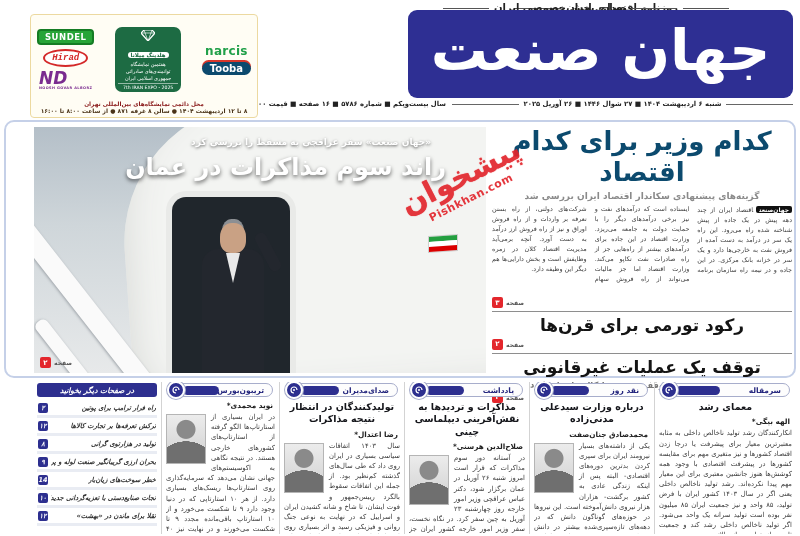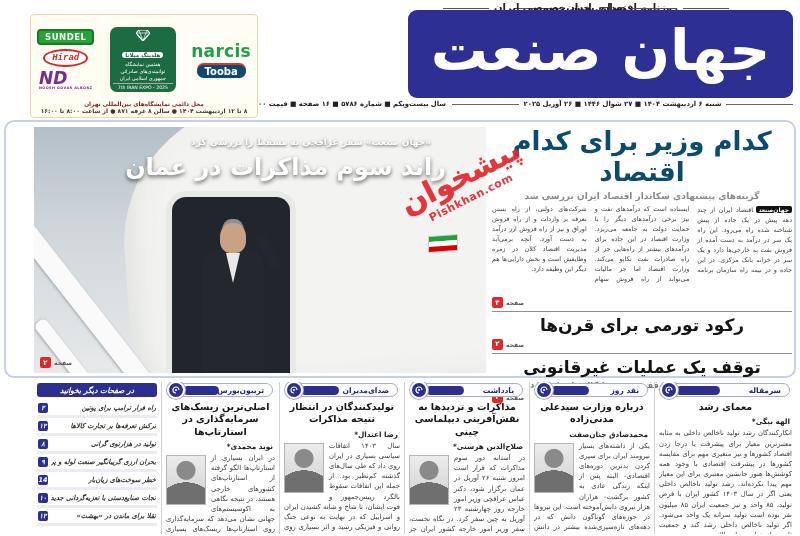--- a/index.html
+++ b/index.html
@@ -34,21 +34,21 @@
   .logo-hirad { color:#d42929; border:2px solid #d42929; border-radius:50%; font-size:9px; font-weight:bold;
     font-style:italic; padding:2px 7px; background:#fff; direction:ltr;font-family:Liberation Mono, monospace; }
   .logo-nd { color:#7a2b8f; font-size:17px; font-weight:bold; font-style:italic; line-height:.9; direction:ltr; }
   .logo-nd small { display:block; font-size:3.5px; font-style:normal; letter-spacing:.4px; text-align:center; }
   .expo { background:#1d6b43; color:#fff; border-radius:7px; width:66px; padding:3px 3px 2px; text-align:center; }
   .expo .diamond { display:block; margin:0 auto 1px; }
   .expo .holding { background:#fff; color:#1d6b43; border-radius:5px; font-size:5.5px; font-weight:bold;
     padding:0 3px; display:inline-block; margin-bottom:1px; }
   .expo .fa-line { font-size:5px; line-height:1.45; }
   .expo .en-line { font-size:4.6px; border-top:1px solid #ffffff88; margin-top:1px; padding-top:1px; direction:ltr; }
-  .logo-narcis { color:#21a049; font-size:17px; font-weight:bold; letter-spacing:.3px; direction:ltr; }
+  .logo-narcis { color:#21a049; font-size:12px; font-weight:bold; letter-spacing:.3px; direction:ltr; }
   .logo-tooba { background:#0c4a6e; color:#fff; font-size:10px; font-weight:bold; padding:1px 8px;
     border-radius:9px; direction:ltr; box-shadow:0 -2px 0 #d8372b; }
   .ad-venue { color:#8a1a1a; font-size:5.8px; font-weight:bold; text-align:center; }
   .ad-sched { color:#4a3318; font-size:6px; font-weight:bold; text-align:center; }
 
   
   .main-frame { position:absolute; top:120px; left:4px; width:792px; height:258px;
     border:2px solid #c5d0e8; border-radius:10px; background:#fff; }
 
   
@@ -301,21 +301,20 @@
     <div class="pill">
       <span class="pill-label">تریبون‌بورس</span>
       <span class="pill-seg"></span>
       <span class="pill-icon">
           <svg width="10" height="10" viewBox="0 0 10 10">
             <path d="M8 5a3 3 0 1 0-3 3" stroke="#fff" fill="none" stroke-width="1.2"></path>
             <circle cx="5" cy="5" r="1" fill="#fff"></circle>
           </svg>
         </span>
     </div>
-    <div class="sec-title">اصلی‌ترین ریسک‌های سرمایه‌گذاری در استارتاپ‌ها</div>
     <div class="sec-author">نوید محمدی*</div>
     <div class="sec-body"><span class="authphoto"></span><span>در ایران بسیاری از استارتاپ‌ها الگو گرفته از استارتاپ‌های کشورهای خارجی هستند. در نتیجه نگاهی به اکوسیستم‌های جهانی نشان می‌دهد که سرمایه‌گذاری روی استارتاپ‌ها ریسک‌های بسیاری دارد. از هر ۱۰ استارتاپی که در دنیا وجود دارد ۹ تا شکست می‌خورد و از ۱۰ استارتاپ باقی‌مانده مجدد ۹ تا شکست می‌خورند و در نهایت نیز ۴۰ درصد باقی می‌مانند.</span></div>
   </div>
 
   <div class="col c-readmore">
     <div class="rm-header">در صفحات دیگر بخوانید</div>
     <div class="rm-row">
       <span class="rm-text">راه فرار ترامپ برای پوتین</span>
       <span class="rm-page">۲</span>
     </div>

